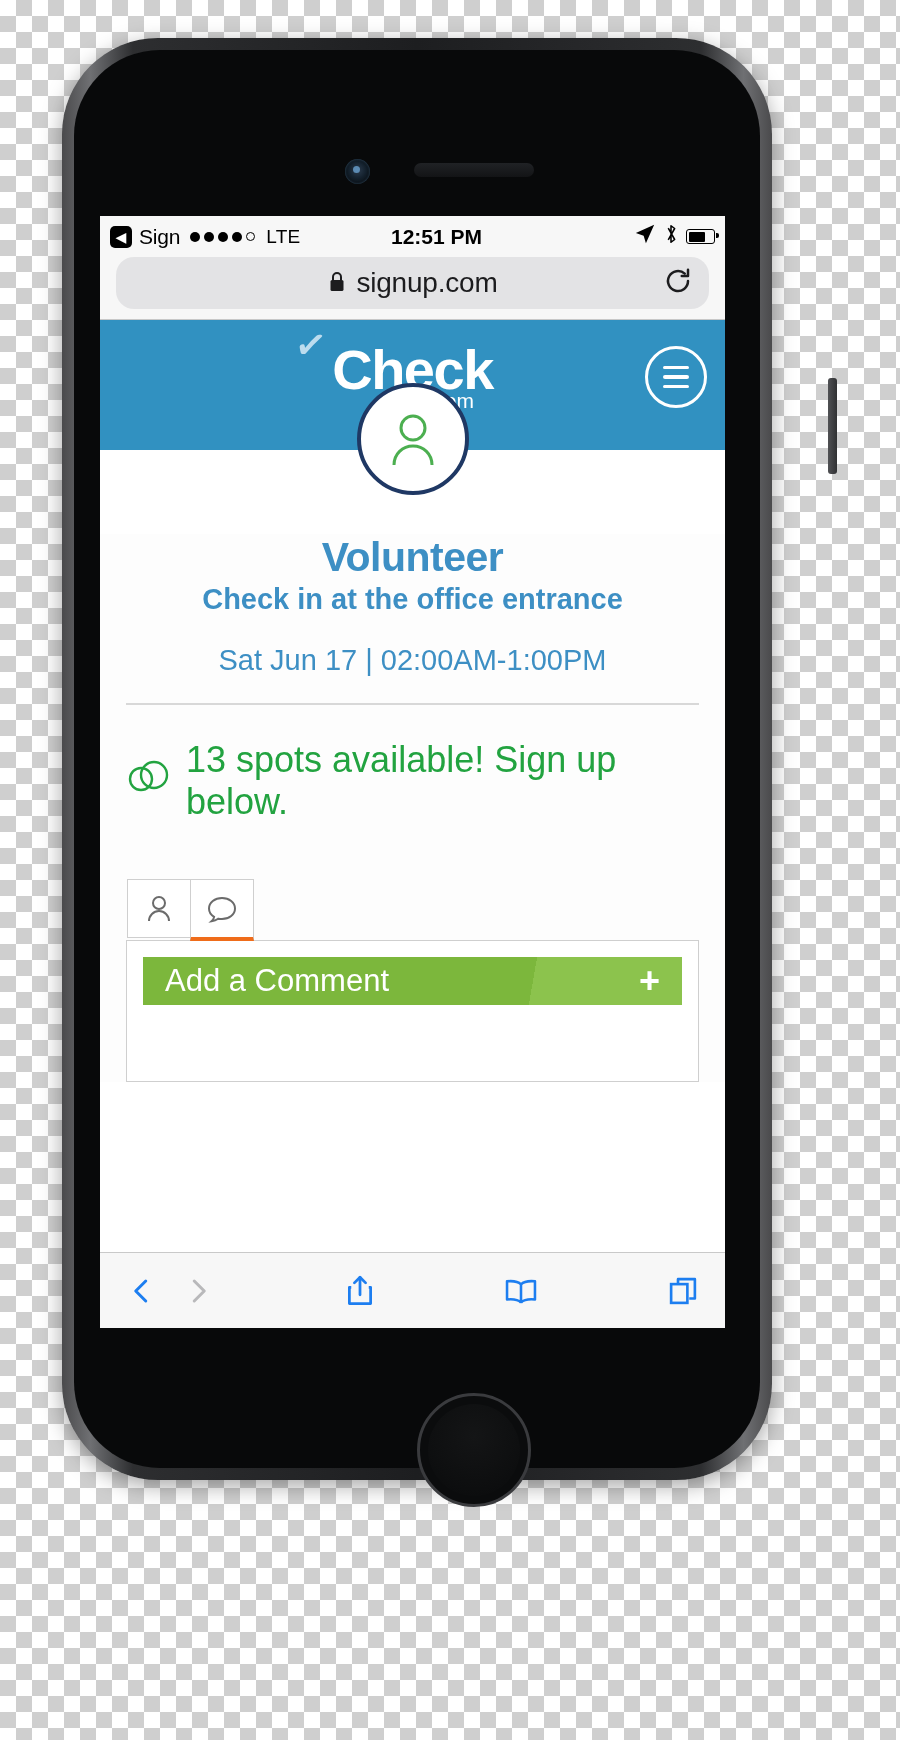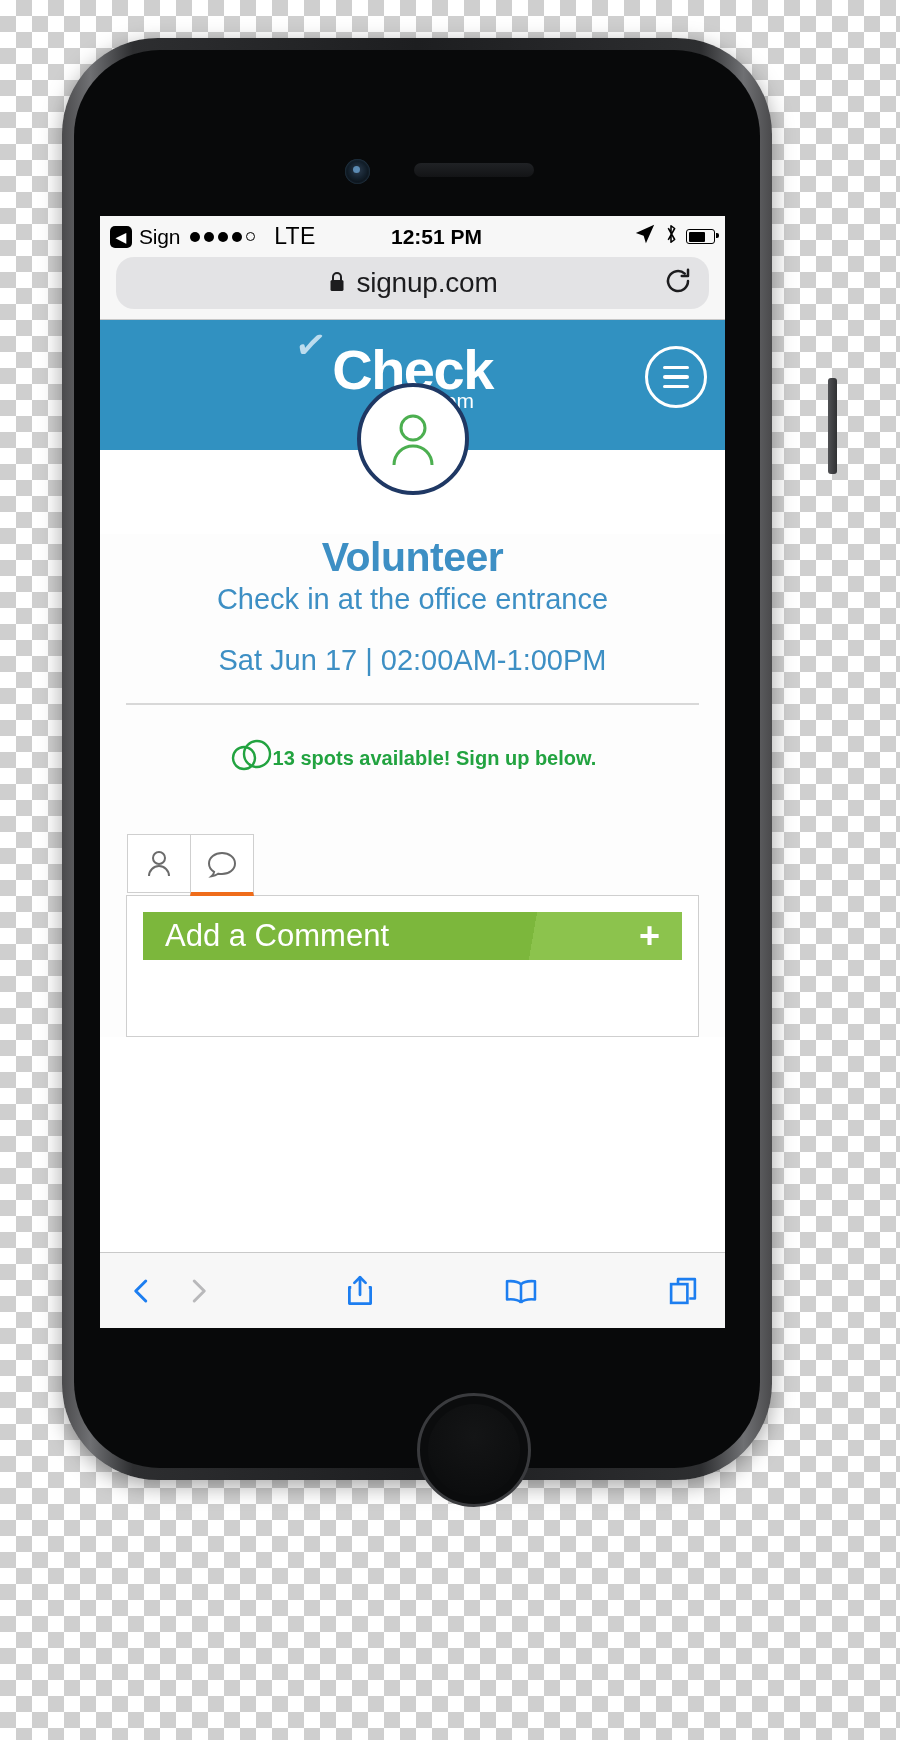--- a/index.html
+++ b/index.html
@@ -58,21 +58,21 @@
   }
   .sb-left{display:flex;align-items:center;gap:7px;}
   .back-chip{
     width:22px;height:22px;border-radius:5px;background:#000;color:#fff;
     display:flex;align-items:center;justify-content:center;font-size:14px;line-height:1;
   }
   .sb-carrier{font-size:21px;letter-spacing:-.2px;}
   .dots{display:flex;align-items:center;gap:4px;margin-left:3px;}
   .dot{width:10px;height:10px;border-radius:50%;background:#000;}
   .dot.empty{background:transparent;border:1.6px solid #000;width:7px;height:7px;}
-  .sb-lte{font-size:23px;margin-left:12px;letter-spacing:.3px;}
+  .sb-lte{font-size:19px;margin-left:4px;letter-spacing:.3px;}
   .sb-time{position:absolute;left:8px;right:0;text-align:center;font-weight:bold;font-size:21px;pointer-events:none;margin-left:40px;}
   .sb-right{margin-left:auto;display:flex;align-items:center;gap:8px;position:relative;z-index:2;}
   .batt{width:27px;height:13px;border:1.8px solid #000;border-radius:3px;position:relative;}
   .batt::after{content:"";position:absolute;right:-4.5px;top:3px;width:2.5px;height:5px;background:#000;border-radius:0 2px 2px 0;}
   .batt-fill{position:absolute;left:1.5px;top:1.5px;bottom:1.5px;width:62%;background:#000;border-radius:1px;}
   
   .urlbar-wrap{background:#f7f7f7;padding:0 16px 10px;}
   .urlbar{
     background:#e3e3e5;border-radius:18px;height:52px;
     display:flex;align-items:center;justify-content:center;position:relative;
@@ -107,26 +107,26 @@
     position:absolute;left:50%;transform:translateX(-50%);top:-67px;
     width:104px;height:104px;border-radius:50%;background:#ffffff;
     border:4px solid #1f3864;display:flex;align-items:center;justify-content:center;
   }
   
   .content{padding:0 26px;background:#fdfdfd;}
   .title{
     text-align:center;color:#3d8fc4;font-size:41px;font-weight:bold;
     margin:22px 0 2px;letter-spacing:-.5px;
   }
-  .subtitle{text-align:center;color:#3d8fc4;font-size:29px;margin:0 0 6px;font-weight:normal;}
+  .subtitle{text-align:center;color:#3d8fc4;font-size:29px;margin:0 0 6px;font-weight:bold;}
   .datetime{text-align:center;color:#3d8fc4;font-size:29px;margin:28px 0 0;}
   .divider{height:2px;background:#d8d8d8;margin:26px 0 0;}
   .spots{
-    display:flex;align-items:center;justify-content:center;gap:0;
-    margin:34px 0 0;color:#22a340;font-size:20px;font-weight:bold;
+    display:flex;align-items:center;justify-content:center;gap:16px;
+    margin:34px 0 0;color:#22a340;font-size:36px;font-weight:normal;
   }
   .btn-signup{
     display:block;margin:40px auto 0;width:203px;height:82px;background:#f0921f;
     color:#ffffff;font-size:35px;border:none;border-radius:3px;cursor:pointer;
     font-family:"Liberation Sans",sans-serif;
   }
   
   .tabs{display:flex;margin:56px 0 0;padding-left:1px;}
   .tab{
     width:62px;height:57px;border:1px solid #cfcfcf;background:#ffffff;

